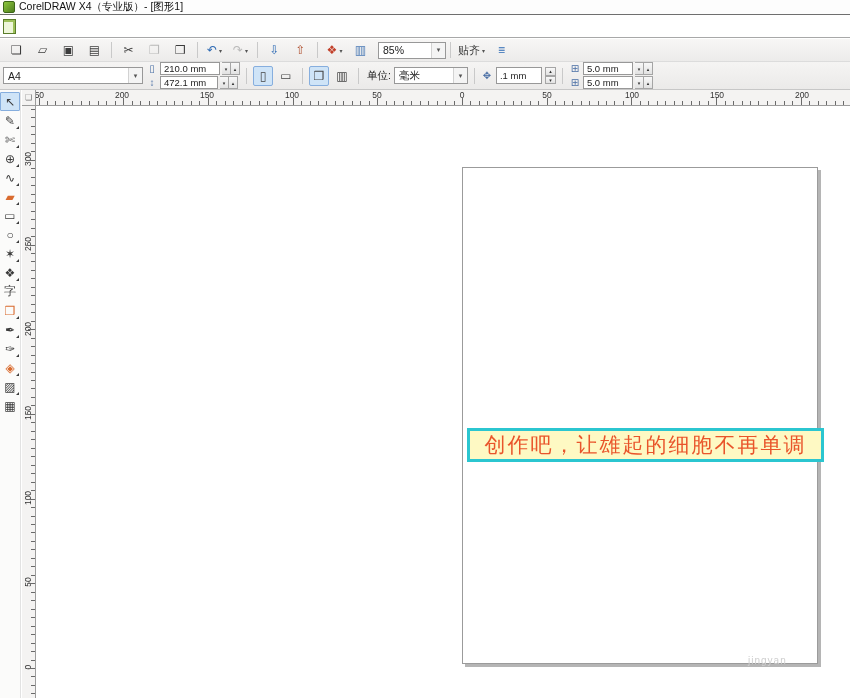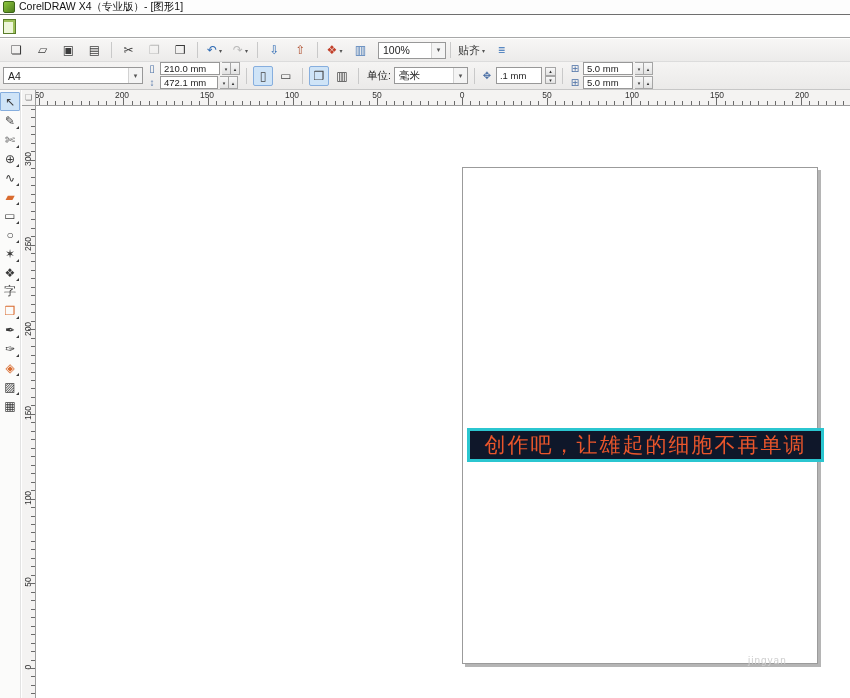--- a/index.html
+++ b/index.html
@@ -74,21 +74,21 @@
   }
   .tool{position:relative;width:20px;height:19px;display:flex;align-items:center;justify-content:center;font-size:12px;color:#3a3a3a;box-sizing:border-box;}
   .tool.sel{background:#cfe4f7;border:1px solid #86aede;border-radius:1px;}
   .fly-corner{position:absolute;right:1px;bottom:1px;width:0;height:0;border-left:3px solid transparent;border-bottom:3px solid #3c3c3c;}
   
   .canvasarea{position:absolute;left:36px;top:106px;width:814px;height:592px;background:#ffffff;overflow:hidden;}
   .page{position:absolute;left:426px;top:61px;width:356px;height:497px;background:#fff;border:1px solid #9b9b9b;box-shadow:3px 3px 0 rgba(120,120,120,.55);box-sizing:border-box;}
   .heading{position:absolute;left:426px;top:294px;width:356px;text-align:center;font-size:17px;color:#141414;letter-spacing:.5px;white-space:nowrap;}
   .highlight{
     position:absolute;left:431px;top:322px;width:351px;height:28px;
-    background:#0f172a;display:flex;align-items:center;justify-content:center;
+    background:#fef9c3;display:flex;align-items:center;justify-content:center;
     font-size:21px;letter-spacing:2px;white-space:nowrap;box-sizing:content-box;
   }
   .watermark{position:absolute;left:712px;top:549px;font-size:10px;color:#cfcfcf;letter-spacing:1px;}
 </style>
 </head>
 <body>
 
 <div class="titlebar">
   <span class="app-icon"></span>
   <span>CorelDRAW X4（专业版）- [图形1]</span>
@@ -139,21 +139,21 @@
     </div>
     <span class="tb-sep"></span>
     <div class="tb-btn">
       <span style="color: rgb(194, 64, 42);">❖</span>
       <span class="fly">▾</span>
     </div>
     <div class="tb-btn">
       <span style="color: rgb(74, 122, 181);">▥</span>
     </div>
     <div class="combo" style="width: 68px; margin-left: 4px;">
-      <span>100%</span>
+      <span>85%</span>
       <span class="arr">▾</span>
     </div>
     <span class="tb-sep"></span>
     <div class="tb-btn" style="font-size: 11px;">
       <span>贴齐</span>
       <span class="fly">▾</span>
     </div>
     <div class="tb-btn">
       <span style="color: rgb(45, 106, 180);">≡</span>
     </div>

